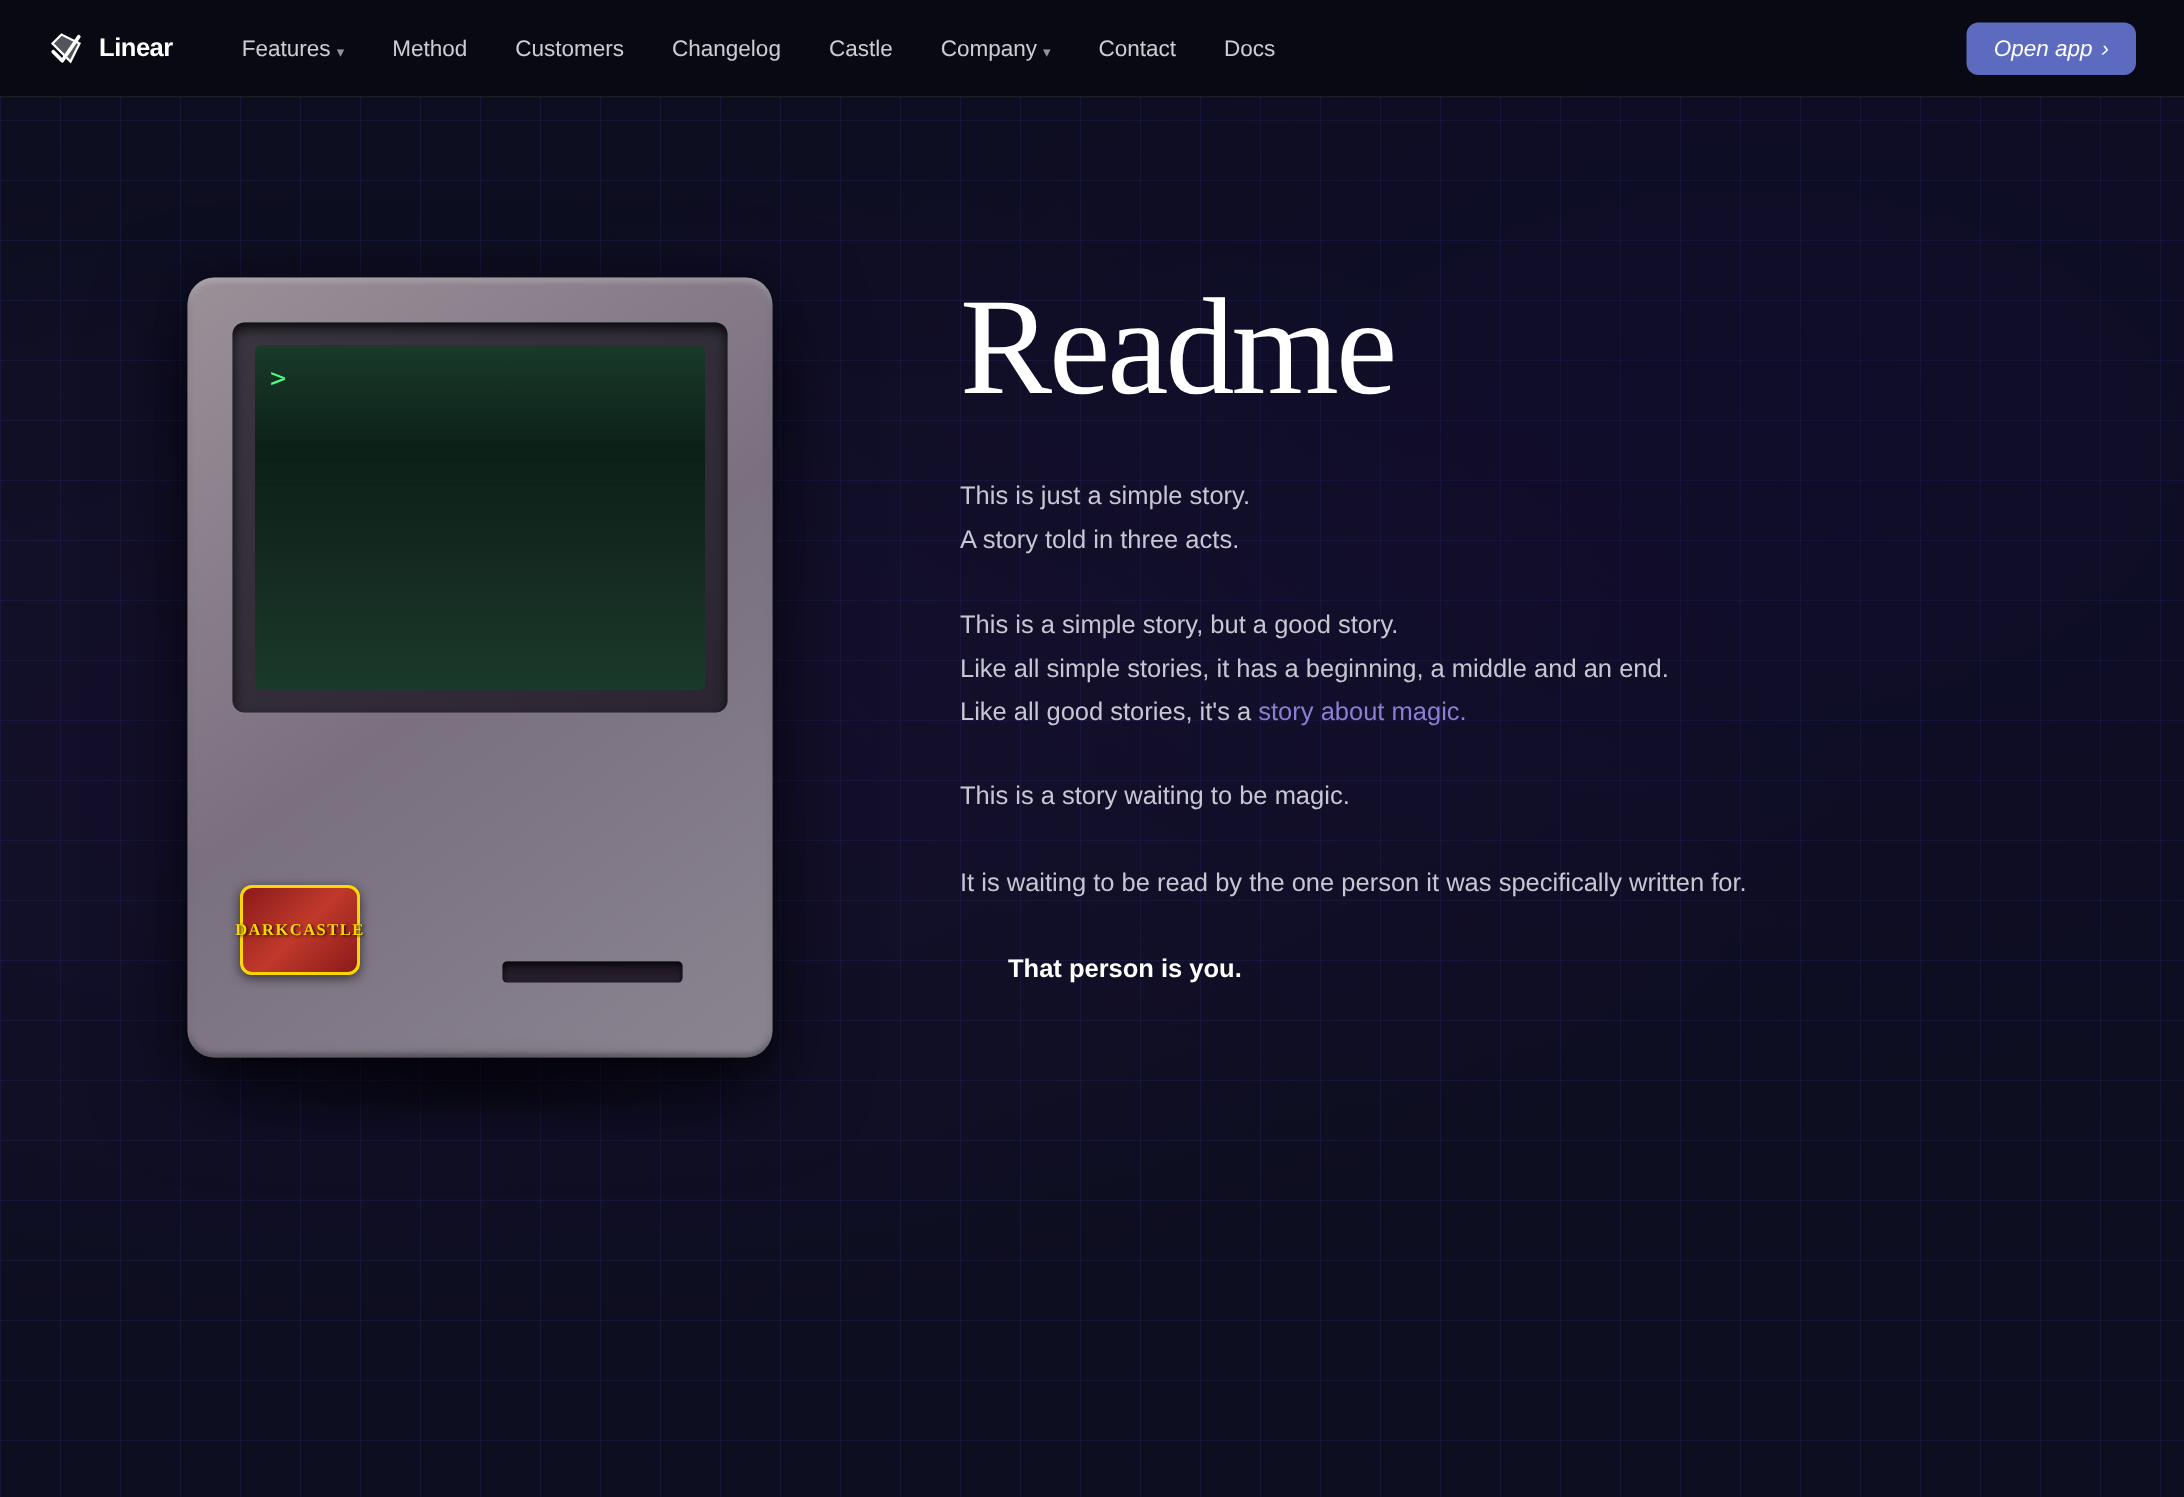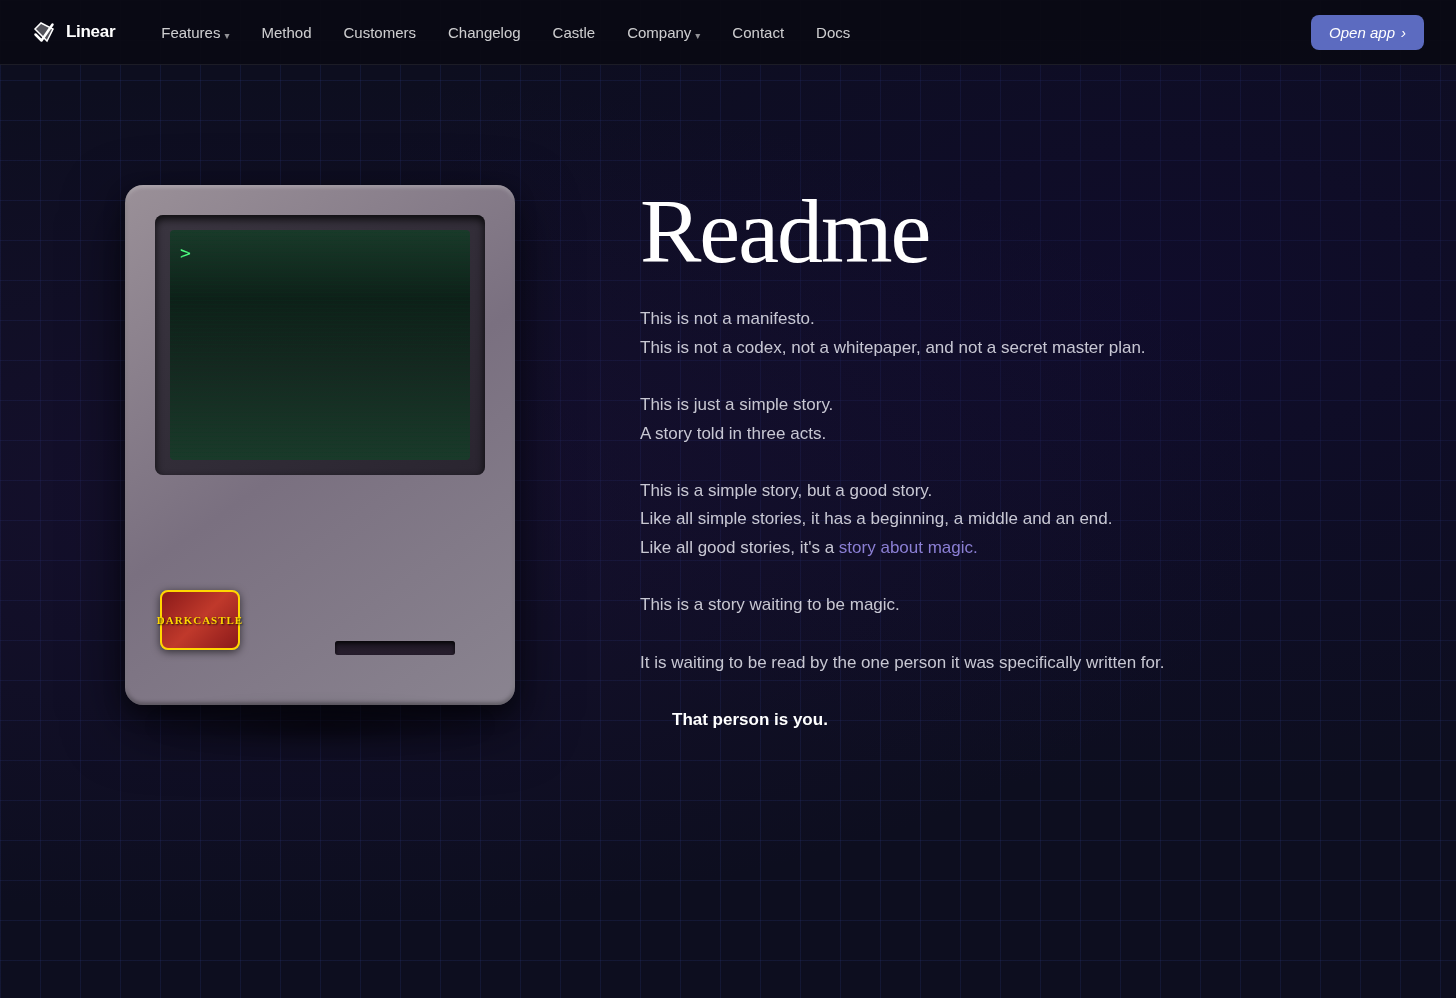--- a/index.html
+++ b/index.html
@@ -288,21 +288,21 @@
       flex: 1;
       padding-top: 60px;
     }
 
     .readme-title {
       font-family: 'Georgia', 'Times New Roman', serif;
       font-size: 92px;
       font-weight: 400;
       color: white;
       line-height: 1.0;
-      margin-bottom: 28px;
+      margin-bottom: 40px;
       letter-spacing: -2px;
     }
 
     .readme-body {
       font-size: 17px;
       line-height: 1.7;
       color: rgba(220, 220, 230, 0.9);
     }
 
     .readme-paragraph {
@@ -395,24 +395,20 @@
         </div>
         <div class="mac-shadow"></div>
       </div>
     </div>
 
     <div class="text-side">
       <h1 class="readme-title">Readme</h1>
 
       <div class="readme-body">
 
-        <div class="readme-paragraph">
-          <span>This is not a manifesto.</span><br>
-          <span>This is not a codex, not a whitepaper, and not a secret master plan.</span>
-        </div>
 
         <div class="readme-paragraph">
           <span>This is just a simple story.</span><br>
           <span>A story told in three acts.</span>
         </div>
 
         <div class="readme-paragraph">
           <span>This is a simple story, but a good story.</span><br>
           <span>Like all simple stories, it has a beginning, a middle and an end.</span><br>
           <span>Like all good stories, it's a </span><a class="magic-link" href="#">story about magic.</a>

